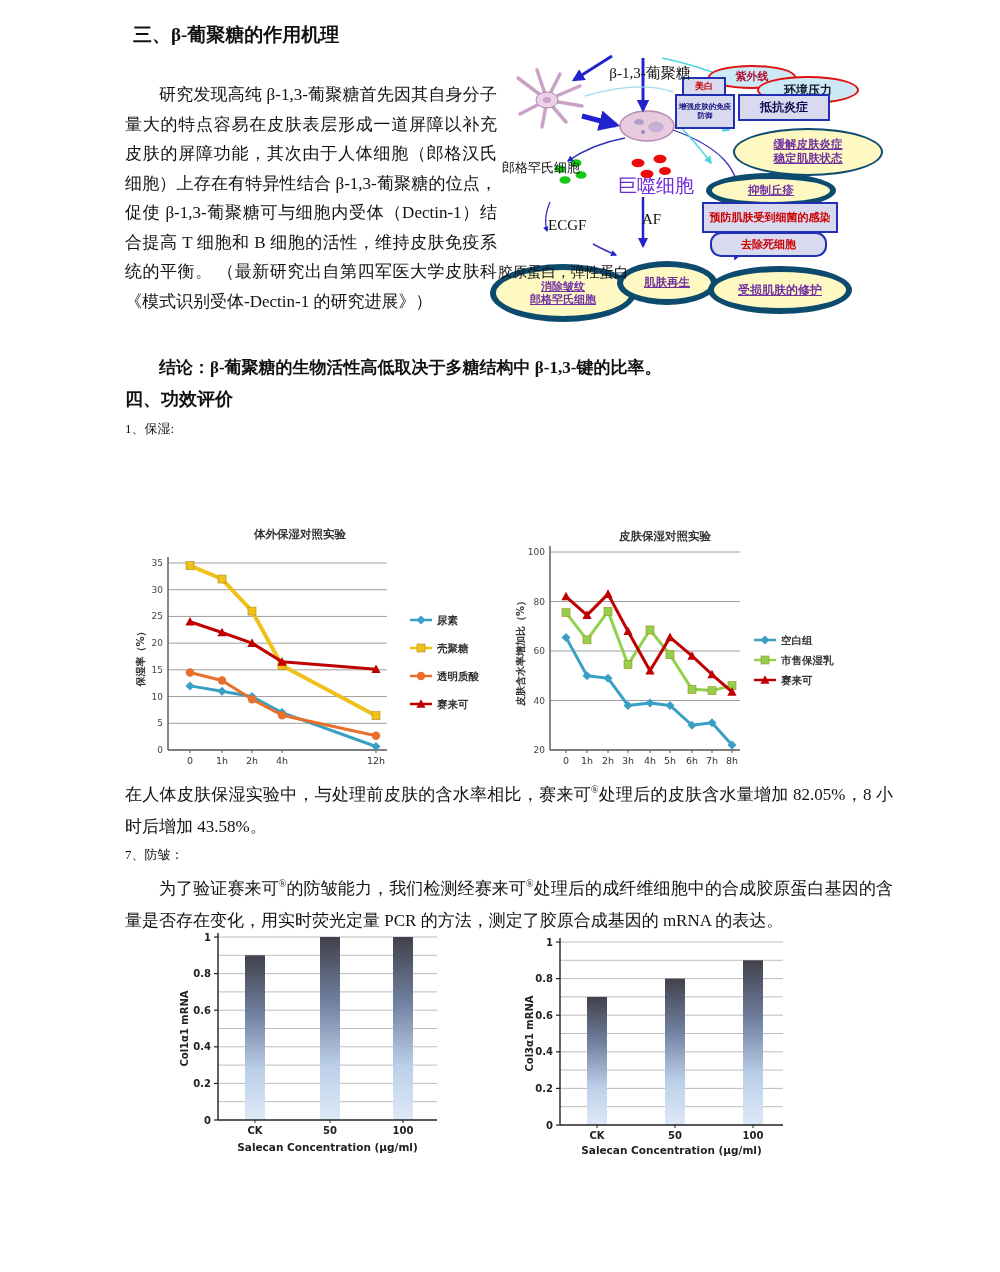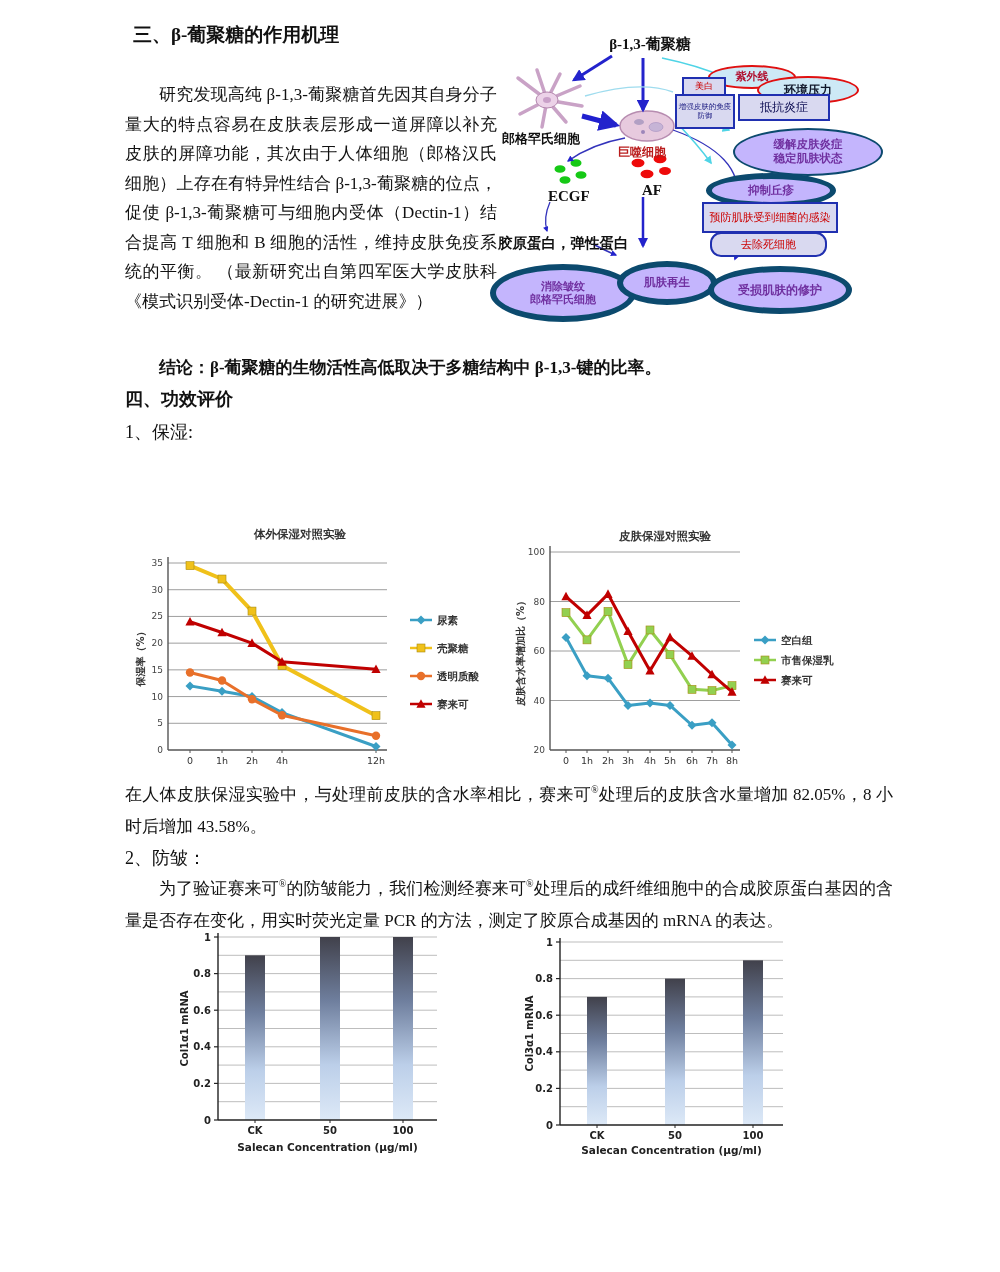--- a/index.html
+++ b/index.html
@@ -1,36 +1,36 @@
 <!DOCTYPE html>
 <html><head>
 <meta charset="utf-8">
 <style>
   html,body{margin:0;padding:0;background:#ffffff;}
   #page{position:relative;width:1000px;height:1272px;background:#ffffff;margin:0 auto;
         font-family:"Liberation Serif",serif;color:#111;overflow:hidden;}
   .abs{position:absolute;}
   .h1{font-size:19px;font-weight:bold;}
   .h2{font-size:18px;font-weight:bold;}
-  .sub{font-size:18px;text-align:right;}
+  .sub{font-size:13px;text-align:right;}
   .para{font-size:17px;text-align:justify;}
   .indent{text-indent:2em;}
   .bold{font-weight:bold;}
   sup.reg{font-size:10px;vertical-align:super;line-height:0;}
   
   #diagram{left:490px;top:30px;width:400px;height:330px;}
   #diagram .dsvg{position:absolute;left:0;top:0;z-index:0;}
-  .dlab{position:absolute;z-index:2;font-weight:bold;font-family:"Liberation Serif",serif;white-space:nowrap;}
+  .dlab{position:absolute;z-index:2;font-weight:normal;font-family:"Liberation Serif",serif;white-space:nowrap;margin-top:29px;}
   .d-ellipse{position:absolute;z-index:1;border-radius:50%;display:flex;flex-direction:column;
              align-items:center;justify-content:center;text-align:center;
              font-family:"Liberation Serif",serif;font-weight:bold;line-height:1.2;margin-top:8px;}
   .d-box{position:absolute;z-index:1;display:flex;align-items:center;justify-content:center;
-         text-align:center;font-family:"Liberation Serif",serif;font-weight:normal;line-height:1.15;}
+         text-align:center;font-family:"Liberation Serif",serif;font-weight:bold;line-height:1.15;}
   .blue-ell{background:#cde9f6;border:2px solid #e01010;}
-  .pink-ell{background:#c4b5fd;border:6px solid #0c4a6e;color:#7030a0;}
+  .pink-ell{background:#fef9c3;border:6px solid #0c4a6e;color:#7030a0;text-decoration:underline;}
   .lav-box{background:#d9d9f0;border:2px solid #2030b0;}
   
   .chart{position:absolute;}
   .chart svg{display:block;font-family:"DejaVu Sans",sans-serif;}
 </style>
 </head>
 <body>
 
 <div id="page">
 
@@ -89,21 +89,21 @@
         <path d="M249,219 L245,229" stroke="#2323cc" stroke-width="2" marker-end="url(#mB)"></path>
         <path d="M95,66 Q150,50 183,62" stroke="#9fdcee" stroke-width="1.4"></path>
         <path d="M172,28 Q210,36 234,47" stroke="#4fd4e6" stroke-width="1.6" marker-end="url(#mC)"></path>
         <path d="M190,86 Q216,92 239,100" stroke="#4fd4e6" stroke-width="1.6" marker-end="url(#mC)"></path>
         <path d="M186,92 Q208,115 221,133" stroke="#4fd4e6" stroke-width="1.6" marker-end="url(#mC)"></path>
       </g>
     </svg>
 
     <div class="dlab" style="left:100px;top:5px;width:120px;text-align:center;font-size:15px;">β-1,3-葡聚糖</div>
     <div class="dlab" style="left:12px;top:100px;font-size:13px;">郎格罕氏细胞</div>
-    <div class="dlab" style="left:128px;top:114px;font-size:12px;color:#b91c1c;">巨噬细胞</div>
+    <div class="dlab" style="left:128px;top:114px;font-size:19px;color:#6d28d9;">巨噬细胞</div>
     <div class="dlab" style="left:58px;top:158px;font-size:15px;">ECGF</div>
     <div class="dlab" style="left:152px;top:152px;font-size:15px;">AF</div>
     <div class="dlab" style="left:8px;top:204px;font-size:14.5px;">胶原蛋白，弹性蛋白</div>
 
     <div class="d-ellipse blue-ell" style="left:218px;top:27px;width:84px;height:20px;font-size:11px;color:#b01030;">紫外线</div>
     <div class="d-ellipse blue-ell" style="left:267px;top:38px;width:98px;height:24px;font-size:12px;color:#0f172a;border-width:2.5px;">环境压力</div>
     <div class="d-box lav-box" style="left:192px;top:47px;width:40px;height:15px;font-size:9px;color:#cc0000;">美白</div>
     <div class="d-box lav-box" style="left:185px;top:64px;width:54px;height:29px;font-size:7.5px;color:#1a1a80;padding:1px;">增强皮肤的免疫防御</div>
     <div class="d-box lav-box" style="left:248px;top:64px;width:88px;height:23px;font-size:12px;color:#0a0a50;">抵抗炎症</div>
     <div class="d-ellipse pink-ell" style="left:243px;top:90px;width:146px;height:44px;font-size:11.5px;border-width:2.5px;">
@@ -267,21 +267,21 @@
         <path d="M202,149.71249999999998 L206.6,158.3125 L197.4,158.3125 Z" fill="#c00000"></path>
         <path d="M222,167.0375 L226.6,175.63750000000002 L217.4,175.63750000000002 Z" fill="#c00000"></path>
         <line x1="244" y1="160" x2="266" y2="160" stroke="#c00000" stroke-width="2.5"></line>
         <path d="M255,155.2 L259.6,163.8 L250.4,163.8 Z" fill="#c00000"></path>
         <text x="271" y="163.5" font-size="10.5" text-anchor="start" fill="#333" font-weight="bold">赛来可</text>
       </svg>
     </div>
 
   <div class="abs para" style="left:125px;top:779px;width:768px;line-height:32px;">在人体皮肤保湿实验中，与处理前皮肤的含水率相比，赛来可<sup class="reg">®</sup>处理后的皮肤含水量增加 82.05%，8 小时后增加 43.58%。</div>
 
-  <div class="abs sub" style="left:125px;top:846px;">2、防皱：</div>
+  <div class="abs sub" style="left:125px;top:846px;">7、防皱：</div>
 
   <div class="abs para indent" style="left:125px;top:873px;width:768px;line-height:32px;">为了验证赛来可<sup class="reg">®</sup>的防皱能力，我们检测经赛来可<sup class="reg">®</sup>处理后的成纤维细胞中的合成胶原蛋白基因的含量是否存在变化，用实时荧光定量 PCR 的方法，测定了胶原合成基因的 mRNA 的表达。</div>
 
   <div class="chart" id="chart-col1" style="left:175px;top:932px;">
       <svg width="290" height="230" viewBox="0 0 290 230">
         <defs>
           <linearGradient id="barg1" x1="0" y1="0" x2="0" y2="1">
             <stop offset="0" stop-color="#41414b"></stop>
             <stop offset="0.35" stop-color="#6f7f9e"></stop>
             <stop offset="0.7" stop-color="#bccfe9"></stop>

